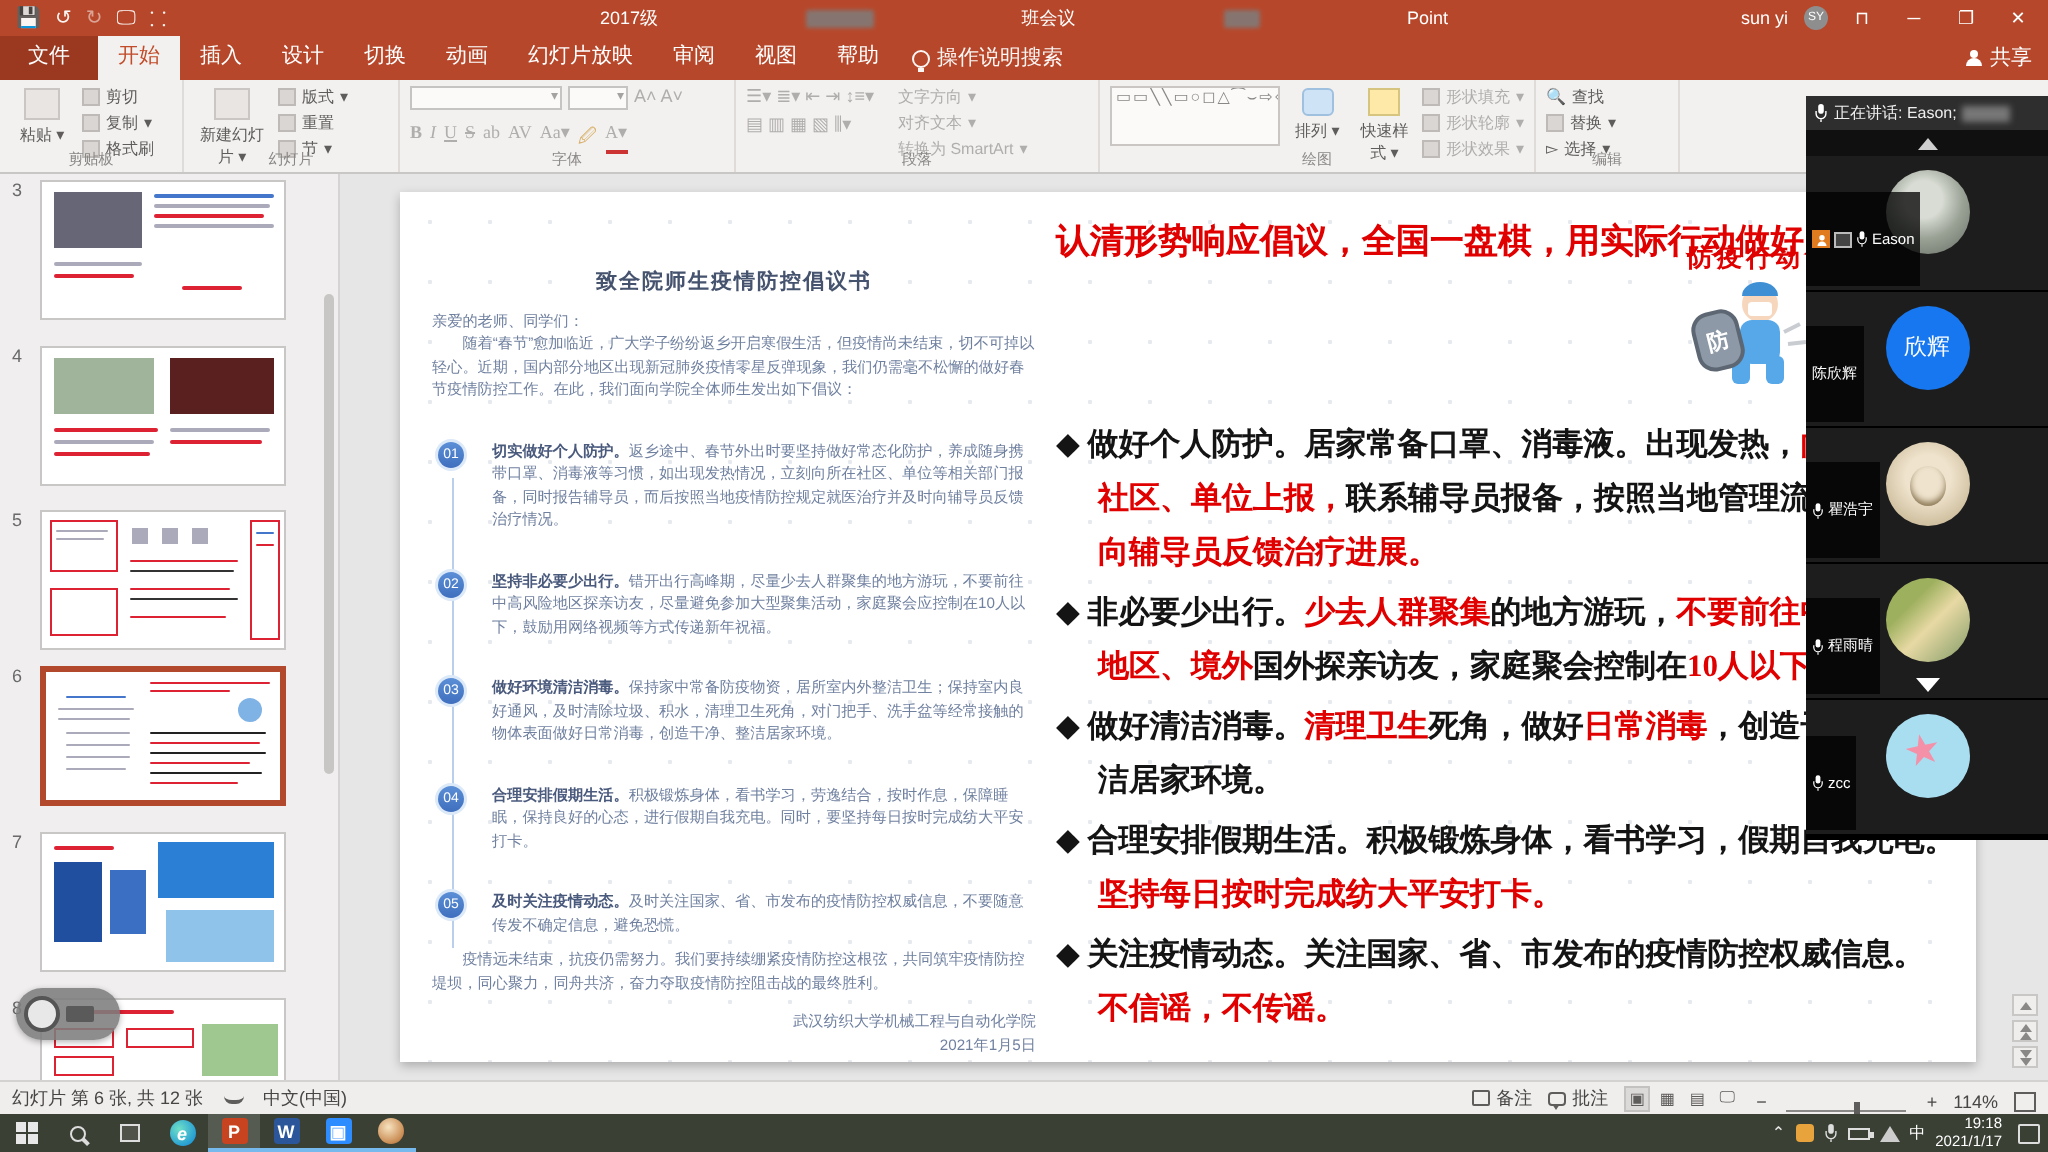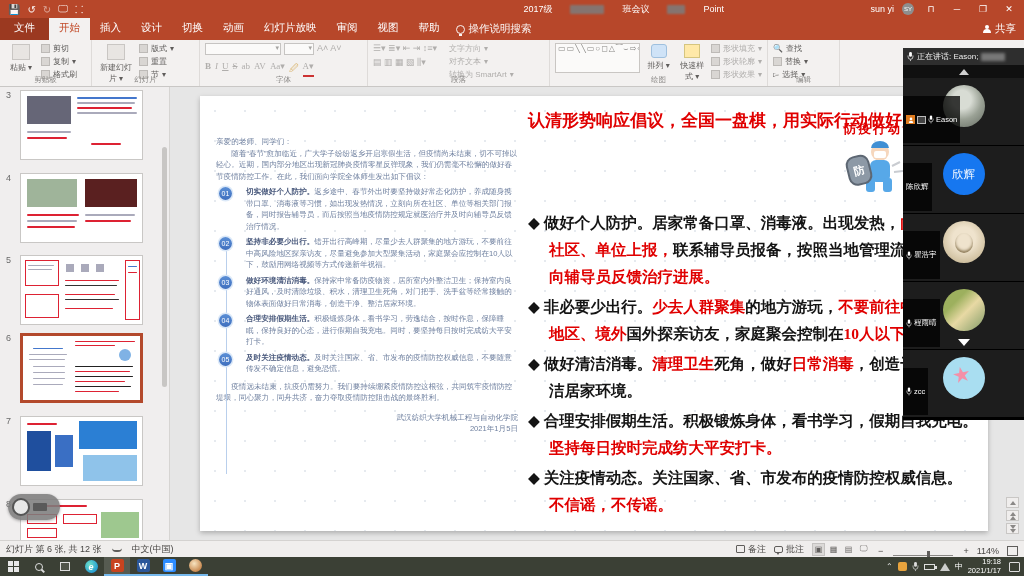--- a/index.html
+++ b/index.html
@@ -3,21 +3,21 @@
 <meta charset="utf-8">
 <style>
 *{box-sizing:border-box;margin:0;padding:0}
 html,body{width:1024px;height:576px;overflow:hidden}
 #app{position:relative;width:1024px;height:576px;font-family:"Liberation Sans",sans-serif;background:#e6e6e6;overflow:hidden}
 
 .tb{position:absolute;left:0;top:0;right:0;height:18px;background:#b7472a;color:#fff;display:flex;align-items:center;font-size:9px;z-index:30}
 .qat{display:flex;align-items:center;gap:7px;padding-left:8px;font-size:10px}
 .qat span{opacity:.95;cursor:pointer}
 .qat .dim{opacity:.5}
-.tbtitle{position:absolute;left:300px;right:300px;text-align:center;display:flex;justify-content:flex-end;align-items:center;gap:18px;height:18px}
+.tbtitle{position:absolute;left:300px;right:300px;text-align:center;display:flex;justify-content:space-between;align-items:center;gap:18px;height:18px}
 .chip{display:inline-block;height:9px;background:#7d7d7d;border-radius:1px;filter:blur(1px);opacity:.85}
 .tbright{margin-left:auto;display:flex;align-items:center;gap:8px;padding-right:6px}
 .avSY{width:12px;height:12px;border-radius:50%;background:#8e8e8e;color:#fff;font-size:6px;line-height:12px;text-align:center}
 .winbtn{width:18px;text-align:center;font-size:9px;cursor:pointer}
 
 .tabs{position:absolute;left:0;top:18px;right:0;height:22px;background:#b7472a;display:flex;align-items:flex-end;color:#fff;font-size:10.5px;z-index:29}
 .tab{padding:4px 10px 5px;cursor:pointer;white-space:nowrap}
 .tab.file{background:#9b3920;padding:4px 14px 5px}
 .tab.active{background:#f3f1f0;color:#c24b29}
 .tellme{display:flex;align-items:center;gap:4px;margin-left:6px;padding-bottom:4px;opacity:.95}
@@ -56,21 +56,21 @@
 .tbox{position:absolute}
 .tscroll{position:absolute;right:2px;top:60px;width:5px;height:240px;background:#c8c6c4;border-radius:3px}
 
 .c-red{background:#d23}.c-blue{background:#47c}.c-grey{background:#aab}.c-dkgrey{background:#667}
 
 .slide{position:absolute;left:200px;top:96px;width:788px;height:435px;background:#fff;box-shadow:0 2px 5px rgba(0,0,0,.25);overflow:hidden;background-image:radial-gradient(circle,#e6eaef 1px,transparent 1.2px);background-size:30px 30px;z-index:6}
 .letter{position:absolute;left:16px;top:40px;width:302px;color:#7081a0;font-size:7.6px;line-height:11.5px}
 .ltitle{text-align:center;font-size:10.5px;font-weight:bold;color:#46536e;letter-spacing:1px;margin-bottom:7px}
 .ind{text-indent:2em}
 .lvline{position:absolute;left:10px;top:103px;width:1px;height:235px;background:#b9cfec}
-.litem{position:relative;padding-left:30px;margin-top:4px}
+.litem{position:relative;padding-left:30px;margin-top:19px}
 .lnum{position:absolute;left:3px;top:1px;width:13px;height:13px;border-radius:50%;background:linear-gradient(#5b8fd6,#3f6fbe);color:#fff;font-size:7px;line-height:13px;text-align:center;box-shadow:0 0 0 1.5px #dce9f8}
 .lhead{font-weight:bold;color:#4a5a7d}
 .lclose{margin-top:6px}
 .lsig{text-align:right;margin-top:8px}
 .ldate{text-align:right}
 .rcol{position:absolute;left:328px;top:10px;width:480px}
 .headline{font-family:"Liberation Serif","DejaVu Serif",serif;font-weight:bold;color:#e00000;font-size:17px;line-height:29px;white-space:nowrap}
 .cartoonrow{height:74px;position:relative}
 .cartoon{position:absolute;left:300px;top:-14px;width:90px;text-align:center}
 .clabel{color:#e00000;font-family:"Liberation Serif",serif;font-weight:bold;font-size:12.5px;letter-spacing:2px}
@@ -366,20 +366,21 @@
       <div class="tbox" style="left:80px;top:12px;width:38px;height:26px;background:#9ec88f"></div>
 
     </div>
   </div>
   <div class="tscroll"></div>
 </div>
 
 <div class="slide">
   <div class="letter">
     <div class="lvline"></div>
+    <div class="ltitle">致全院师生疫情防控倡议书</div>
     <div>亲爱的老师、同学们：</div>
     <div class="ind">随着“春节”愈加临近，广大学子纷纷返乡开启寒假生活，但疫情尚未结束，切不可掉以轻心。近期，国内部分地区出现新冠肺炎疫情零星反弹现象，我们仍需毫不松懈的做好春节疫情防控工作。在此，我们面向学院全体师生发出如下倡议：</div>
 
     <div class="litem">
       <span class="lnum">01</span>
       <span class="ind" style="display:inline-block"></span><b class="lhead">切实做好个人防护。</b><span>返乡途中、春节外出时要坚持做好常态化防护，养成随身携带口罩、消毒液等习惯，如出现发热情况，立刻向所在社区、单位等相关部门报备，同时报告辅导员，而后按照当地疫情防控规定就医治疗并及时向辅导员反馈治疗情况。</span>
     </div>
     <div class="litem">
       <span class="lnum">02</span>
       <b class="lhead">坚持非必要少出行。</b><span>错开出行高峰期，尽量少去人群聚集的地方游玩，不要前往中高风险地区探亲访友，尽量避免参加大型聚集活动，家庭聚会应控制在10人以下，鼓励用网络视频等方式传递新年祝福。</span>

